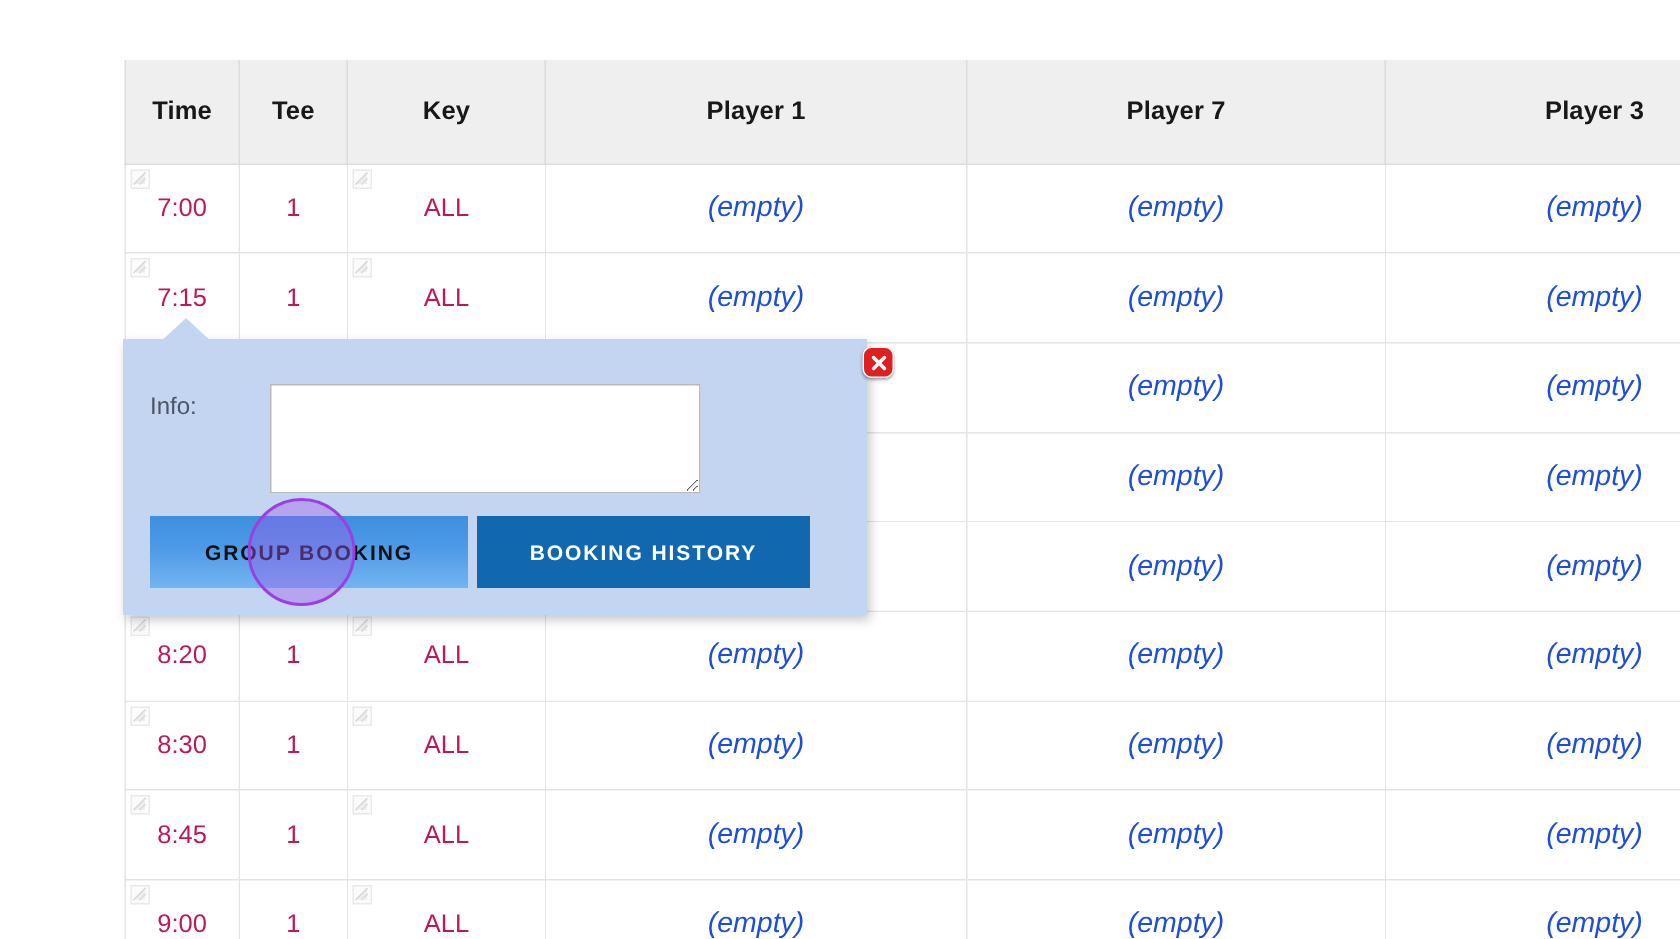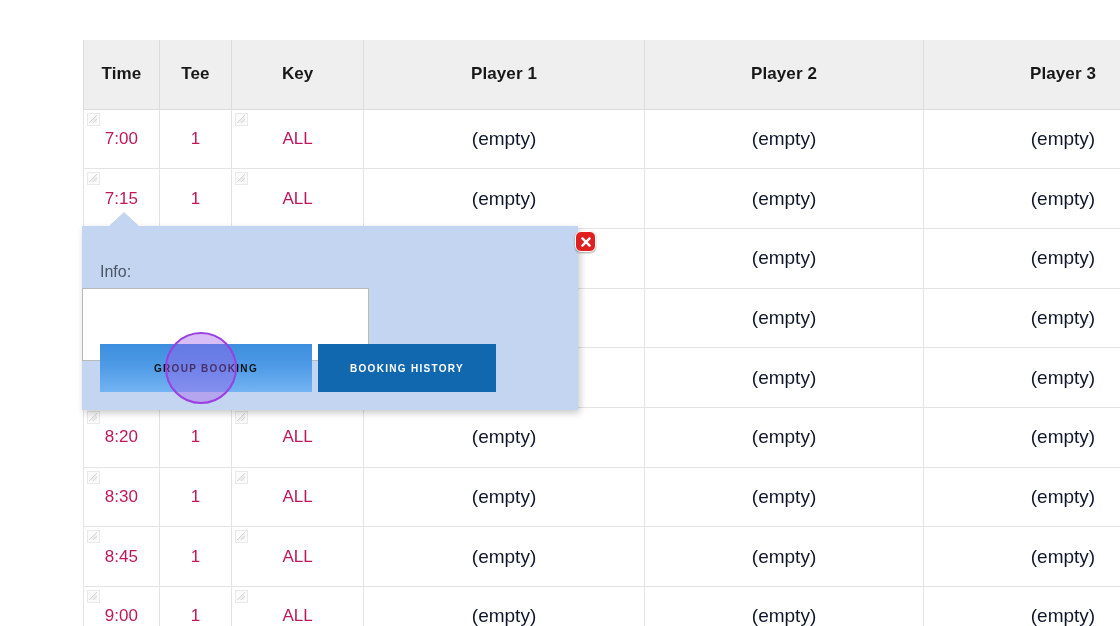--- a/index.html
+++ b/index.html
@@ -54,22 +54,23 @@
     text-align: center;
     vertical-align: middle;
     font-size: 17px;
     color: #be185d;
     position: relative;
     padding: 0;
   }
   #tee-sheet tbody td:first-child { border-left: 1px solid #e4e4e4; }
 
   #tee-sheet tbody td.player {
-    color: #0f172a;
+    color: #1d4ed8;
     font-size: 19px;
+    font-style: italic;
   }
 
   .cell-badge {
     position: absolute;
     left: 3px; top: 3px;
     width: 13px; height: 13px;
     border: 1px solid #e6e6e6;
     background: #fbfbfb;
     opacity: .85;
     pointer-events: none;
@@ -107,21 +108,20 @@
     z-index: 45;
   }
   #popup-close svg { width: 12px; height: 12px; display:block; }
 
   .info-row {
     position: absolute;
     left: 0; top: 30px;
     width: 100%;
     display: flex;
     align-items: flex-start;
-    flex-direction: column;
   }
   .info-label {
     width: 98px;
     padding-left: 18px;
     font-size: 16px;
     color: #4b5563;
     line-height: 32px;
   }
   #info-textarea {
     width: 287px; height: 73px;
@@ -138,34 +138,34 @@
   .popup-buttons {
     position: absolute;
     left: 18px; top: 118px;
     display: flex;
     gap: 6px;
   }
   .pbtn {
     height: 48px;
     border: 0;
     font-family: "Liberation Sans", sans-serif;
-    font-size: 10px;
+    font-size: 14px;
     font-weight: bold;
     letter-spacing: 1.3px;
     text-transform: uppercase;
     cursor: pointer;
     display: flex; align-items: center; justify-content: center; text-align: center;
   }
   #btn-group-booking {
     width: 212px;
     background: linear-gradient(to bottom, #3d8fde 0%, #4e9ae6 45%, #73b4f2 100%);
     color: #111111;
   }
   #btn-booking-history {
-    width: 178px;
+    width: 222px;
     background: #1268ae;
     color: #ffffff;
   }
 
   
   #click-indicator {
     position: absolute;
     left: 165px; top: 292px;
     width: 72px; height: 72px;
     border-radius: 50%;
@@ -188,21 +188,21 @@
       <col class="c-p1">
         <col class="c-p2">
         <col class="c-p3">
     </colgroup>
     <thead>
       <tr>
         <th>Time</th>
         <th>Tee</th>
         <th>Key</th>
         <th>Player 1</th>
-        <th>Player 2</th>
+        <th>Player 7</th>
         <th>Player 3</th>
       </tr>
     </thead>
     <tbody id="tee-body">
         <tr>
           <td><span class="cell-badge">
               <svg viewBox="0 0 11 11" aria-hidden="true">
                 <path d="M1 9 L9 1 M5 9 L9 5 M9 9 L9 9" stroke="#cfcfcf" stroke-width="1" fill="none"></path>
                 <path d="M2 8.6 L8.6 2 L8.6 8.6 Z" fill="#dcdcdc" opacity=".55"></path>
               </svg>

